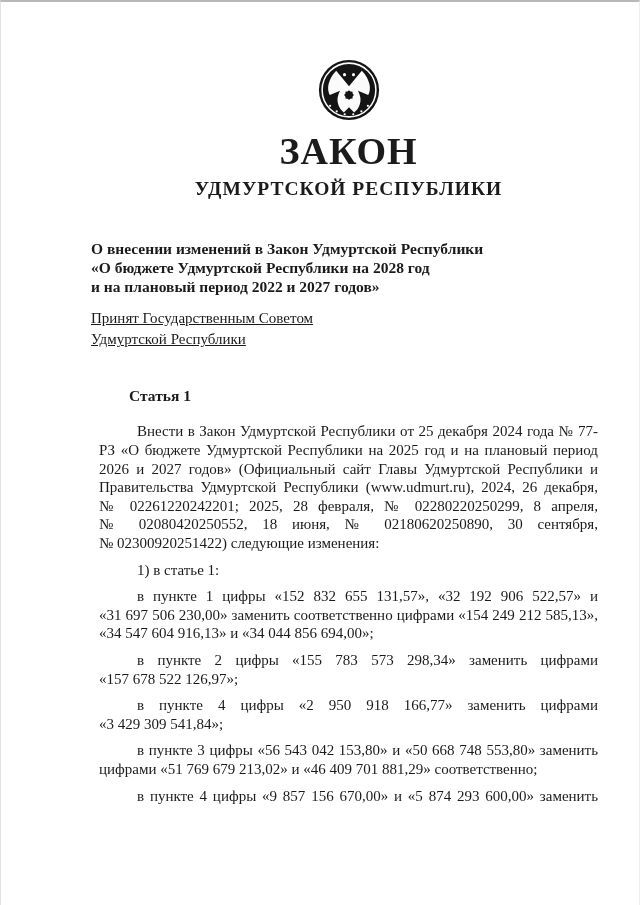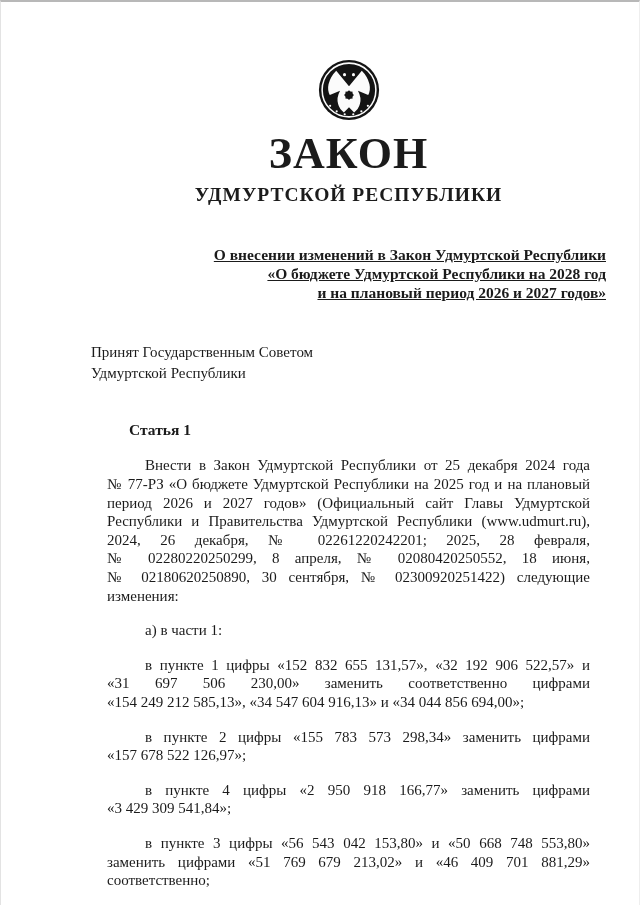--- a/index.html
+++ b/index.html
@@ -14,66 +14,66 @@
     border-left: 1px solid #e3e3e3;
     border-right: 1px solid #eeeeee;
     font-family: "Liberation Serif", "DejaVu Serif", serif;
     color: #1b1b1b;
     overflow: hidden;
   }
   .emblem-wrap { text-align: center; height: 64px; }
   .emblem-svg { width: 64px; height: 64px; display: inline-block; }
   .law-title {
     margin: 10px 0 0 0;
-    font-size: 44px;
+    font-size: 38px;
     line-height: 1;
     font-weight: bold;
     text-align: center;
     letter-spacing: 1px;
   }
   .law-subtitle {
     margin: 9px 0 0 0;
     font-size: 19.5px;
     line-height: 1.05;
     font-weight: bold;
     text-align: center;
     letter-spacing: 1px;
   }
   .doc-title {
     margin-top: 40px;
     font-size: 15.5px;
     font-weight: bold;
     line-height: 19px;
-    text-align: right;
-    text-decoration: underline;
+    text-align: left;
   }
   .adoption {
-    margin-top: 40px;
+    margin-top: 12px;
     display: flex;
     justify-content: space-between;
     align-items: flex-end;
     font-size: 15px;
     line-height: 21px;
+    text-decoration: underline;
   }
   .adoption-left { text-align: left; }
   .adoption-date { white-space: nowrap; }
   .article-heading {
     margin-top: 36px;
     padding-left: 38px;
     font-weight: bold;
     font-size: 15.5px;
     line-height: 19px;
   }
   .body-text {
     margin-top: 17px;
     font-size: 15px;
     line-height: 18.6px;
     text-align: justify;
   }
-  .body-text p { margin: 16px; text-indent: 38px; }
+  .body-text p { margin: 8px; text-indent: 38px; }
   .body-text p:last-child { text-align-last: justify; }
 </style>
 </head>
 <body>
 
 <div class="page">
 
   <div class="emblem-wrap">
     <svg class="emblem-svg" viewBox="0 0 100 100" aria-hidden="true">
       <circle cx="50" cy="50" r="47" fill="#141414"></circle>
@@ -95,45 +95,46 @@
       </g>
     </svg>
   </div>
 
   <h1 class="law-title">ЗАКОН</h1>
   <h2 class="law-subtitle">УДМУРТСКОЙ РЕСПУБЛИКИ</h2>
 
   <div class="doc-title">
     <div>О внесении изменений в Закон Удмуртской Республики</div>
     <div>«О бюджете Удмуртской Республики на 2028 год</div>
-    <div>и на плановый период 2026 и 2027 годов»</div>
+    <div>и на плановый период 2022 и 2027 годов»</div>
   </div>
 
   <div class="adoption">
     <div class="adoption-left">
       <div>Принят Государственным Советом</div>
       <div>Удмуртской Республики</div>
     </div>
   </div>
 
   <div class="article-heading">Статья 1</div>
 
   <div class="body-text">
 
       <p>Внести в Закон Удмуртской Республики от 25 декабря 2024 года №&nbsp;77-РЗ «О бюджете Удмуртской Республики на 2025 год и на плановый период 2026 и 2027 годов» (Официальный сайт Главы Удмуртской Республики и Правительства Удмуртской Республики (www.udmurt.ru), 2024, 26 декабря, №&nbsp;02261220242201; 2025, 28 февраля, №&nbsp;02280220250299, 8 апреля, №&nbsp;02080420250552, 18 июня, №&nbsp;02180620250890, 30 сентября, №&nbsp;02300920251422) следующие изменения:</p>
 
+      <p>1) в статье 1:</p>
 
-      <p>а) в части 1:</p>
 
       <p>в пункте 1 цифры «152&nbsp;832&nbsp;655&nbsp;131,57», «32&nbsp;192&nbsp;906&nbsp;522,57» и «31&nbsp;697&nbsp;506&nbsp;230,00» заменить соответственно цифрами «154&nbsp;249&nbsp;212&nbsp;585,13», «34&nbsp;547&nbsp;604&nbsp;916,13» и «34&nbsp;044&nbsp;856&nbsp;694,00»;</p>
 
       <p>в пункте 2 цифры «155&nbsp;783&nbsp;573&nbsp;298,34» заменить цифрами «157&nbsp;678&nbsp;522&nbsp;126,97»;</p>
 
 
       <p>в пункте 4 цифры «2&nbsp;950&nbsp;918&nbsp;166,77» заменить цифрами «3&nbsp;429&nbsp;309&nbsp;541,84»;</p>
 
 
 
       <p>в пункте 3 цифры «56&nbsp;543&nbsp;042&nbsp;153,80» и «50&nbsp;668&nbsp;748&nbsp;553,80» заменить цифрами «51&nbsp;769&nbsp;679&nbsp;213,02» и «46&nbsp;409&nbsp;701&nbsp;881,29» соответственно;</p>
 
+      <p>в пункте 4 цифры «9&nbsp;857&nbsp;156&nbsp;670,00» и «5&nbsp;874&nbsp;293&nbsp;600,00» заменить</p>
     </div>
 
 </div>
 
 </body></html>

